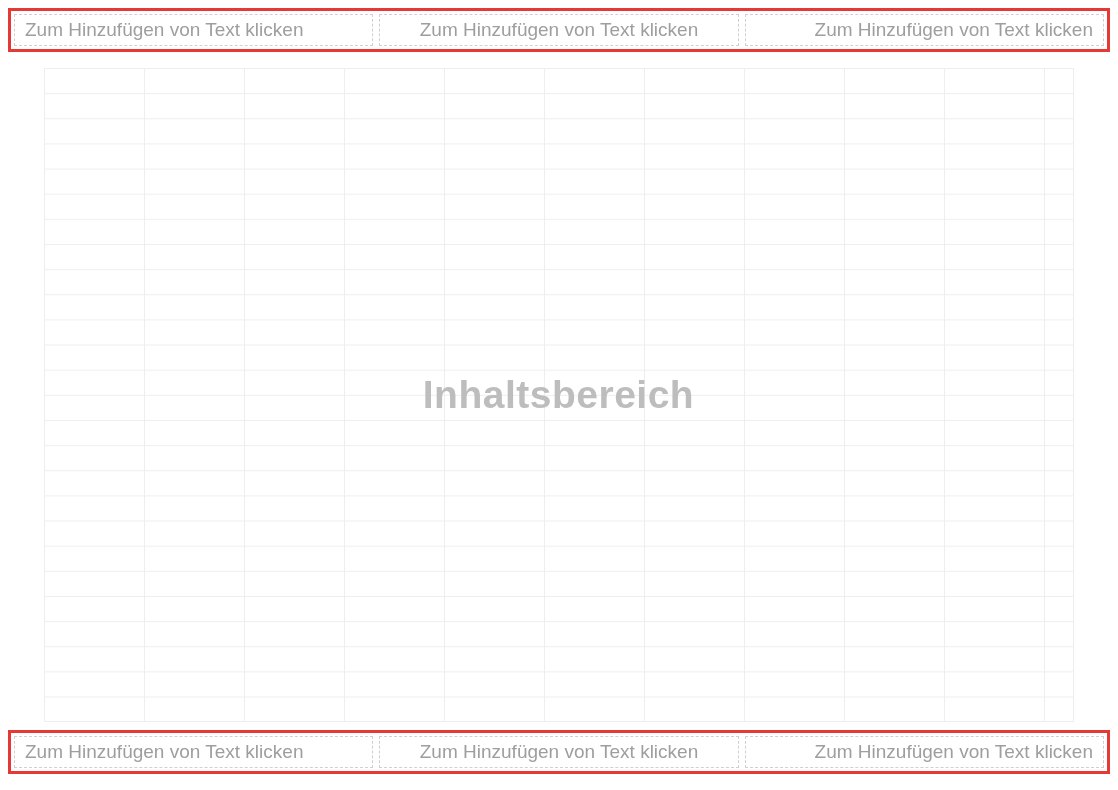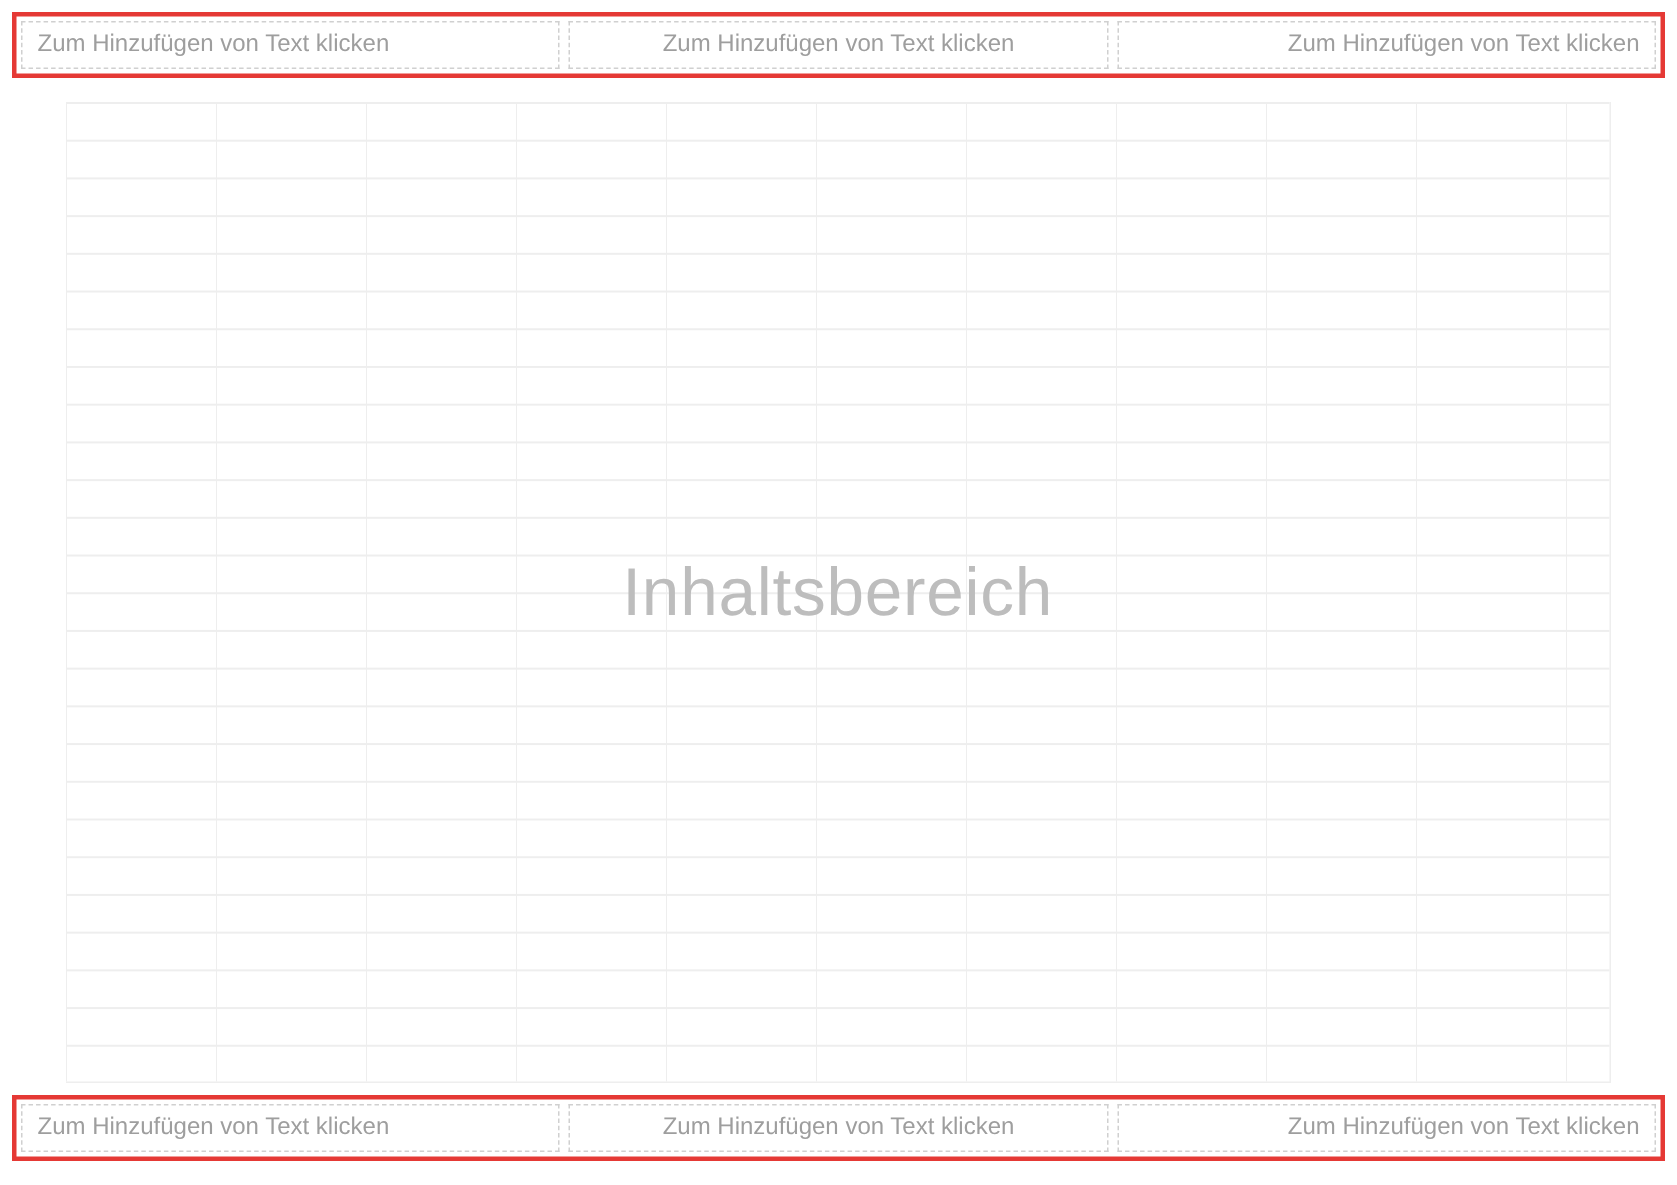--- a/index.html
+++ b/index.html
@@ -24,21 +24,21 @@
     }
 
     .placeholder-cell {
       flex: 1;
       border: 1px dashed #d0d0d0;
       background: #ffffff;
       height: 32px;
       display: flex;
       align-items: center;
       padding: 0 10px;
-      font-size: 16px;
+      font-size: 19px;
       color: #9e9e9e;
       cursor: pointer;
     }
     .placeholder-cell.align-left { justify-content: flex-start; }
     .placeholder-cell.align-center { justify-content: center; }
     .placeholder-cell.align-right { justify-content: flex-end; }
 
     .content-area {
       margin: 16px 36px 8px 36px;
       height: 654px;
@@ -48,22 +48,22 @@
       background-image:
         linear-gradient(#eeeeee 1px, transparent 1px),
         linear-gradient(90deg, #eeeeee 1px, transparent 1px);
       background-size: 100% 25.15px, 100px 100%;
       display: flex;
       align-items: center;
       justify-content: center;
     }
 
     .content-label {
-      font-size: 45px;
-      font-weight: 400;
+      font-size: 39px;
+      font-weight: 700;
       color: #bdbdbd;
       letter-spacing: 0.5px;
       pointer-events: none;
     }
   </style>
 </head>
 <body>
 
 <div class="highlight-wrap">
   <div class="placeholder-row">

